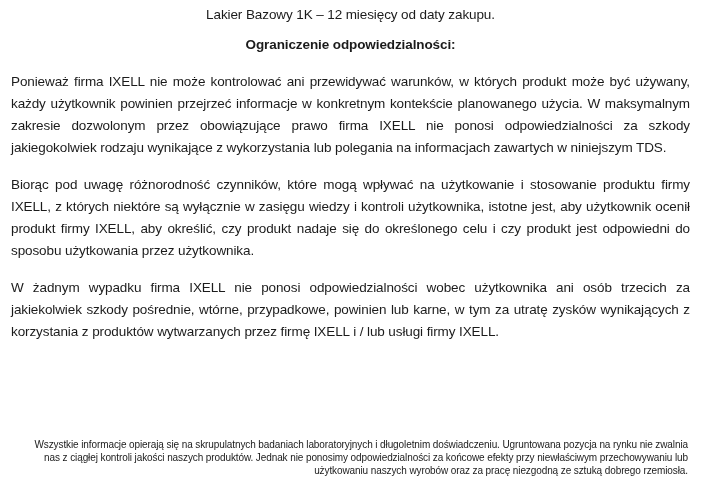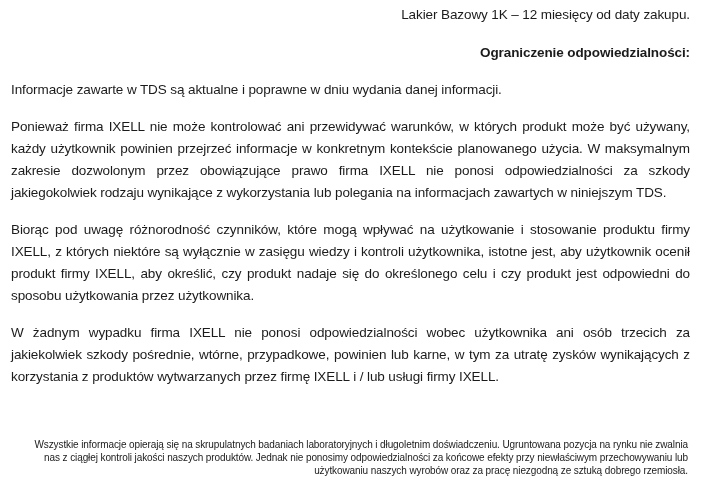--- a/index.html
+++ b/index.html
@@ -23,29 +23,29 @@
     font-size: 13.5px;
     line-height: 22px;
     letter-spacing: -0.1px;
     margin: 0;
   }
   .intro-line {
     margin-top: 2px;
   }
   .heading {
     font-weight: bold;
-    margin-top: 16px;
+    margin-top: 8px;
   }
   .para {
     margin-top: 15px;
     text-align: justify;
     text-align-last: left;
   }
   .single {
-    text-align: right;
+    text-align: center;
   }
   .footnote {
     position: absolute;
     left: 4px;
     right: 14px;
     top: 438px;
     font-size: 10px;
     line-height: 13px;
     letter-spacing: -0.1px;
     text-indent: 12px;
@@ -55,21 +55,20 @@
 </style>
 </head>
 <body>
 
 <div class="page">
   <div class="content">
     <p class="bodytext intro-line single">Lakier Bazowy 1K – 12 miesięcy od daty zakupu.</p>
 
     <p class="bodytext heading single">Ograniczenie odpowiedzialności:</p>
 
-    <p class="bodytext para single">Informacje zawarte w TDS są aktualne i poprawne w dniu wydania danej informacji.</p>
 
     <p class="bodytext para">Ponieważ firma IXELL nie może kontrolować ani przewidywać warunków, w których produkt może być używany, każdy użytkownik powinien przejrzeć informacje w konkretnym kontekście planowanego użycia. W maksymalnym zakresie dozwolonym przez obowiązujące prawo firma IXELL nie ponosi odpowiedzialności za szkody jakiegokolwiek rodzaju wynikające z wykorzystania lub polegania na informacjach zawartych w niniejszym TDS.</p>
 
     <p class="bodytext para">Biorąc pod uwagę różnorodność czynników, które mogą wpływać na użytkowanie i stosowanie produktu firmy IXELL, z których niektóre są wyłącznie w zasięgu wiedzy i kontroli użytkownika, istotne jest, aby użytkownik ocenił produkt firmy IXELL, aby określić, czy produkt nadaje się do określonego celu i czy produkt jest odpowiedni do sposobu użytkowania przez użytkownika.</p>
 
     <p class="bodytext para">W żadnym wypadku firma IXELL nie ponosi odpowiedzialności wobec użytkownika ani osób trzecich za jakiekolwiek szkody pośrednie, wtórne, przypadkowe, powinien lub karne, w tym za utratę zysków wynikających z korzystania z produktów wytwarzanych przez firmę IXELL i / lub usługi firmy IXELL.</p>
   </div>
 
   <p class="footnote">Wszystkie informacje opierają się na skrupulatnych badaniach laboratoryjnych i długoletnim doświadczeniu. Ugruntowana pozycja na rynku nie zwalnia nas z ciągłej kontroli jakości naszych produktów. Jednak nie ponosimy odpowiedzialności za końcowe efekty przy niewłaściwym przechowywaniu lub użytkowaniu naszych wyrobów oraz za pracę niezgodną ze sztuką dobrego rzemiosła.</p>
 </div>

